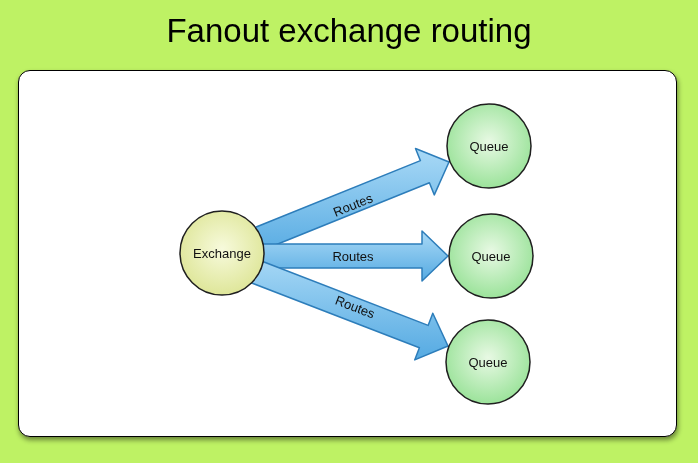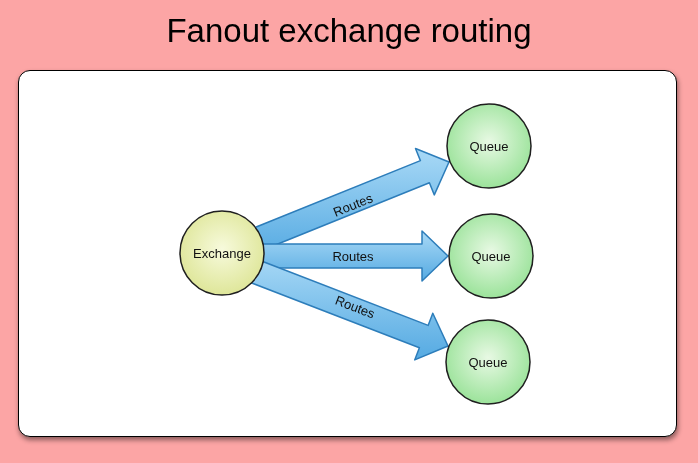--- a/index.html
+++ b/index.html
@@ -8,21 +8,21 @@
     background: #ffffff;
     width: 698px;
     height: 463px;
     font-family: "Liberation Sans", "DejaVu Sans", sans-serif;
     overflow: hidden;
   }
   .page {
     position: relative;
     width: 698px;
     height: 463px;
-    background: #fca5a5;
+    background: #bef264;
   }
   .title {
     position: absolute;
     top: 12px;
     left: 0;
     width: 698px;
     text-align: center;
     font-size: 33px;
     font-weight: 400;
     color: #000000;

